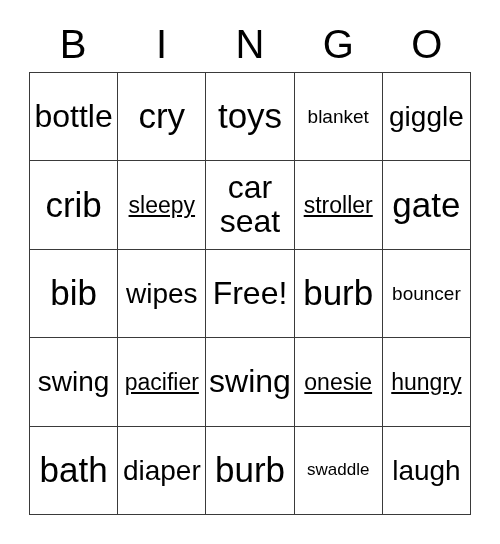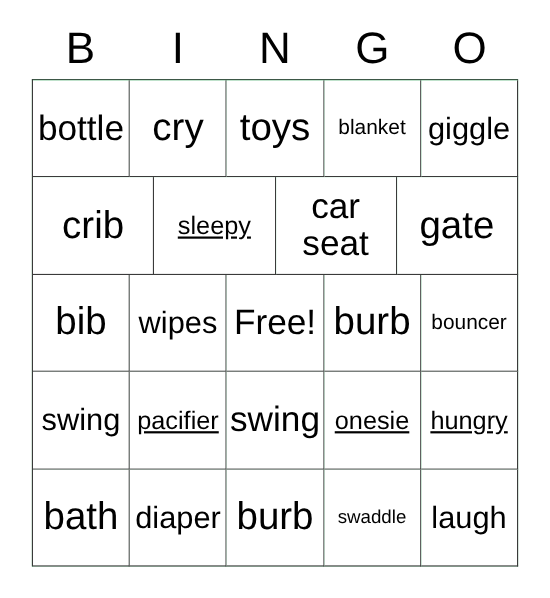--- a/index.html
+++ b/index.html
@@ -48,21 +48,21 @@
   
   #grid {
     position: absolute;
     left: 29px;
     top: 72px;
     width: 442px;
     height: 443px;
     box-sizing: border-box;
     border-top: 1px solid #3a3a3a;
     border-left: 1px solid #3a3a3a;
-    background: #22c55e;
+    background: #4c1d95;
   }
   .grid-row {
     display: flex;
     width: 100%;
     height: 20%;
   }
   .cell {
     flex: 1 1 0;
     box-sizing: border-box;
     border-right: 1px solid #3a3a3a;
@@ -129,20 +129,23 @@
       <div class="cell">
           <span class="cell-text sz-xl">crib</span>
         </div>
       <div class="cell">
           <span class="cell-text sz-sm">sleepy</span>
         </div>
       <div class="cell">
           <span class="cell-text sz-lg">car seat</span>
         </div>
       <div class="cell">
+          <span class="cell-text sz-sm">stroller</span>
+        </div>
+      <div class="cell">
           <span class="cell-text sz-xl">gate</span>
         </div>
     </div>
 
     <div class="grid-row">
       <div class="cell">
           <span class="cell-text sz-xl">bib</span>
         </div>
       <div class="cell">
           <span class="cell-text sz-md">wipes</span>

